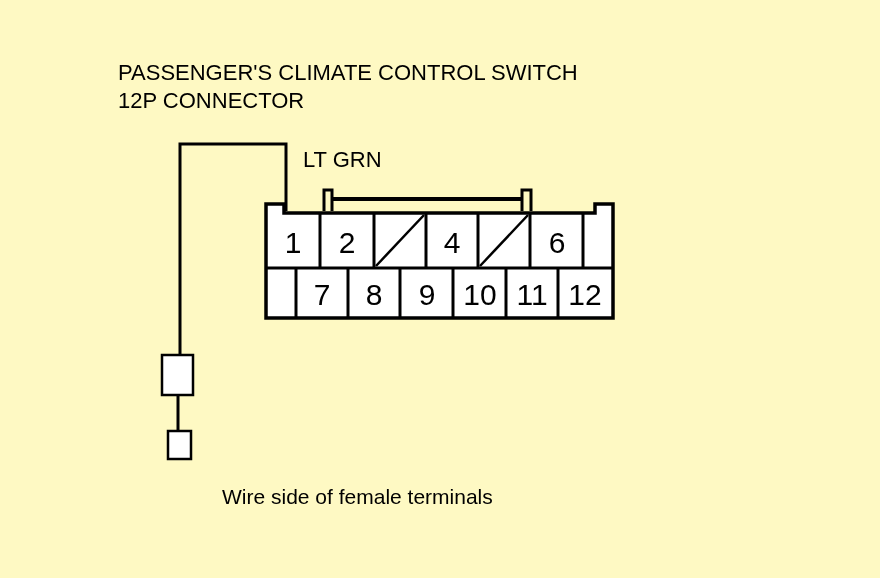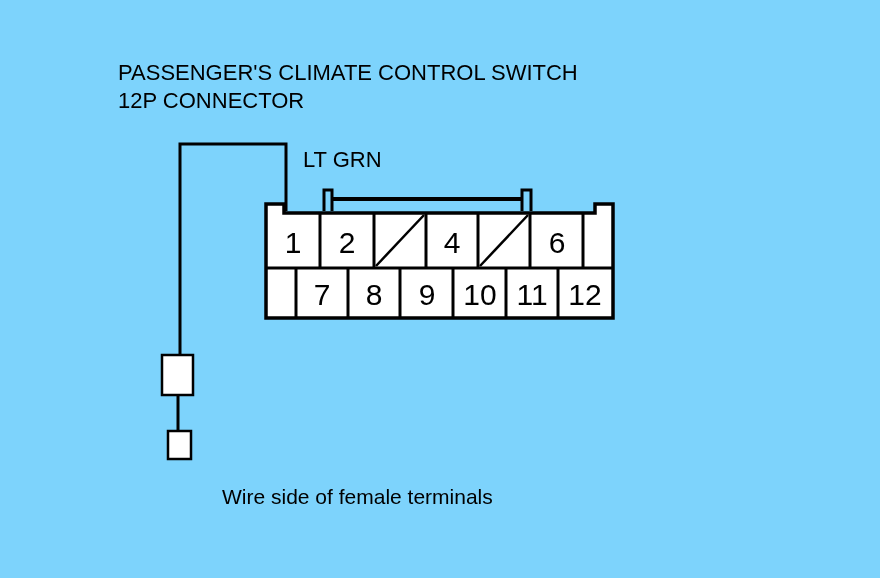--- a/index.html
+++ b/index.html
@@ -5,21 +5,21 @@
 <style>
   html, body {
     margin: 0;
     padding: 0;
     background: #ffffff;
   }
   #page {
     position: relative;
     width: 880px;
     height: 578px;
-    background: #7dd3fc;
+    background: #fef9c3;
     font-family: "Liberation Sans", sans-serif;
     overflow: hidden;
   }
   svg#diagram {
     position: absolute;
     left: 0;
     top: 0;
     width: 880px;
     height: 578px;
     display: block;

